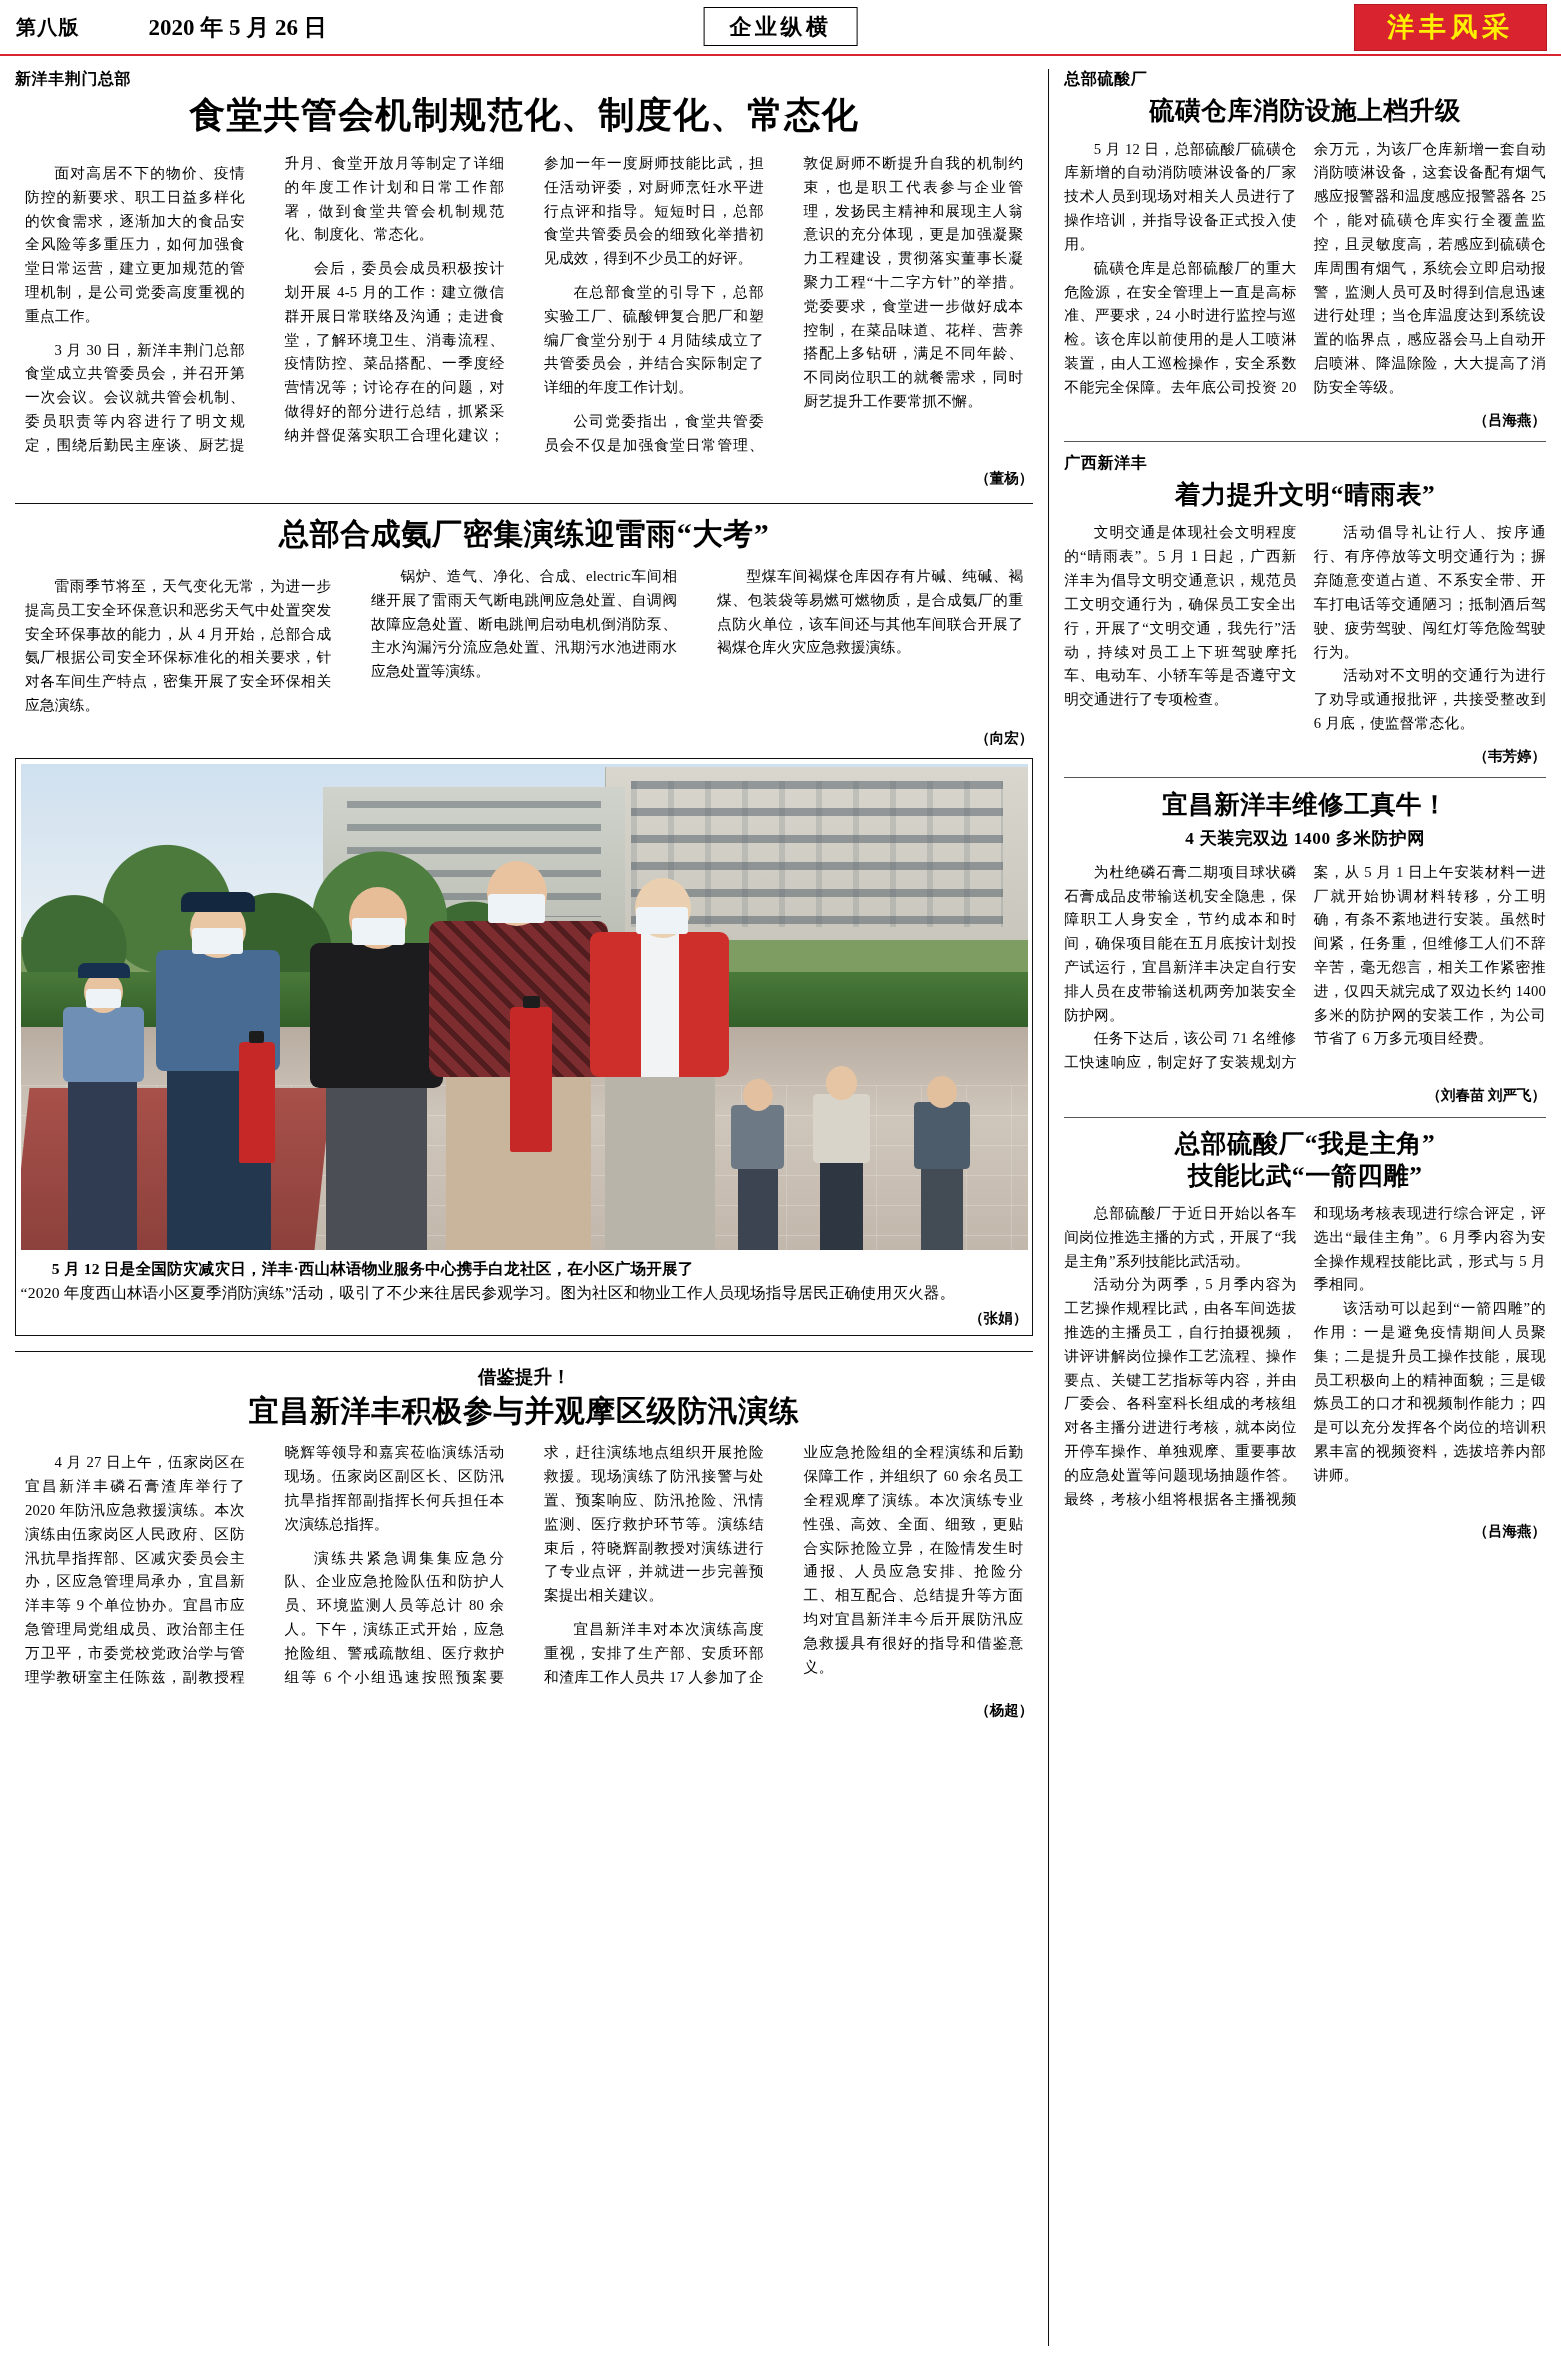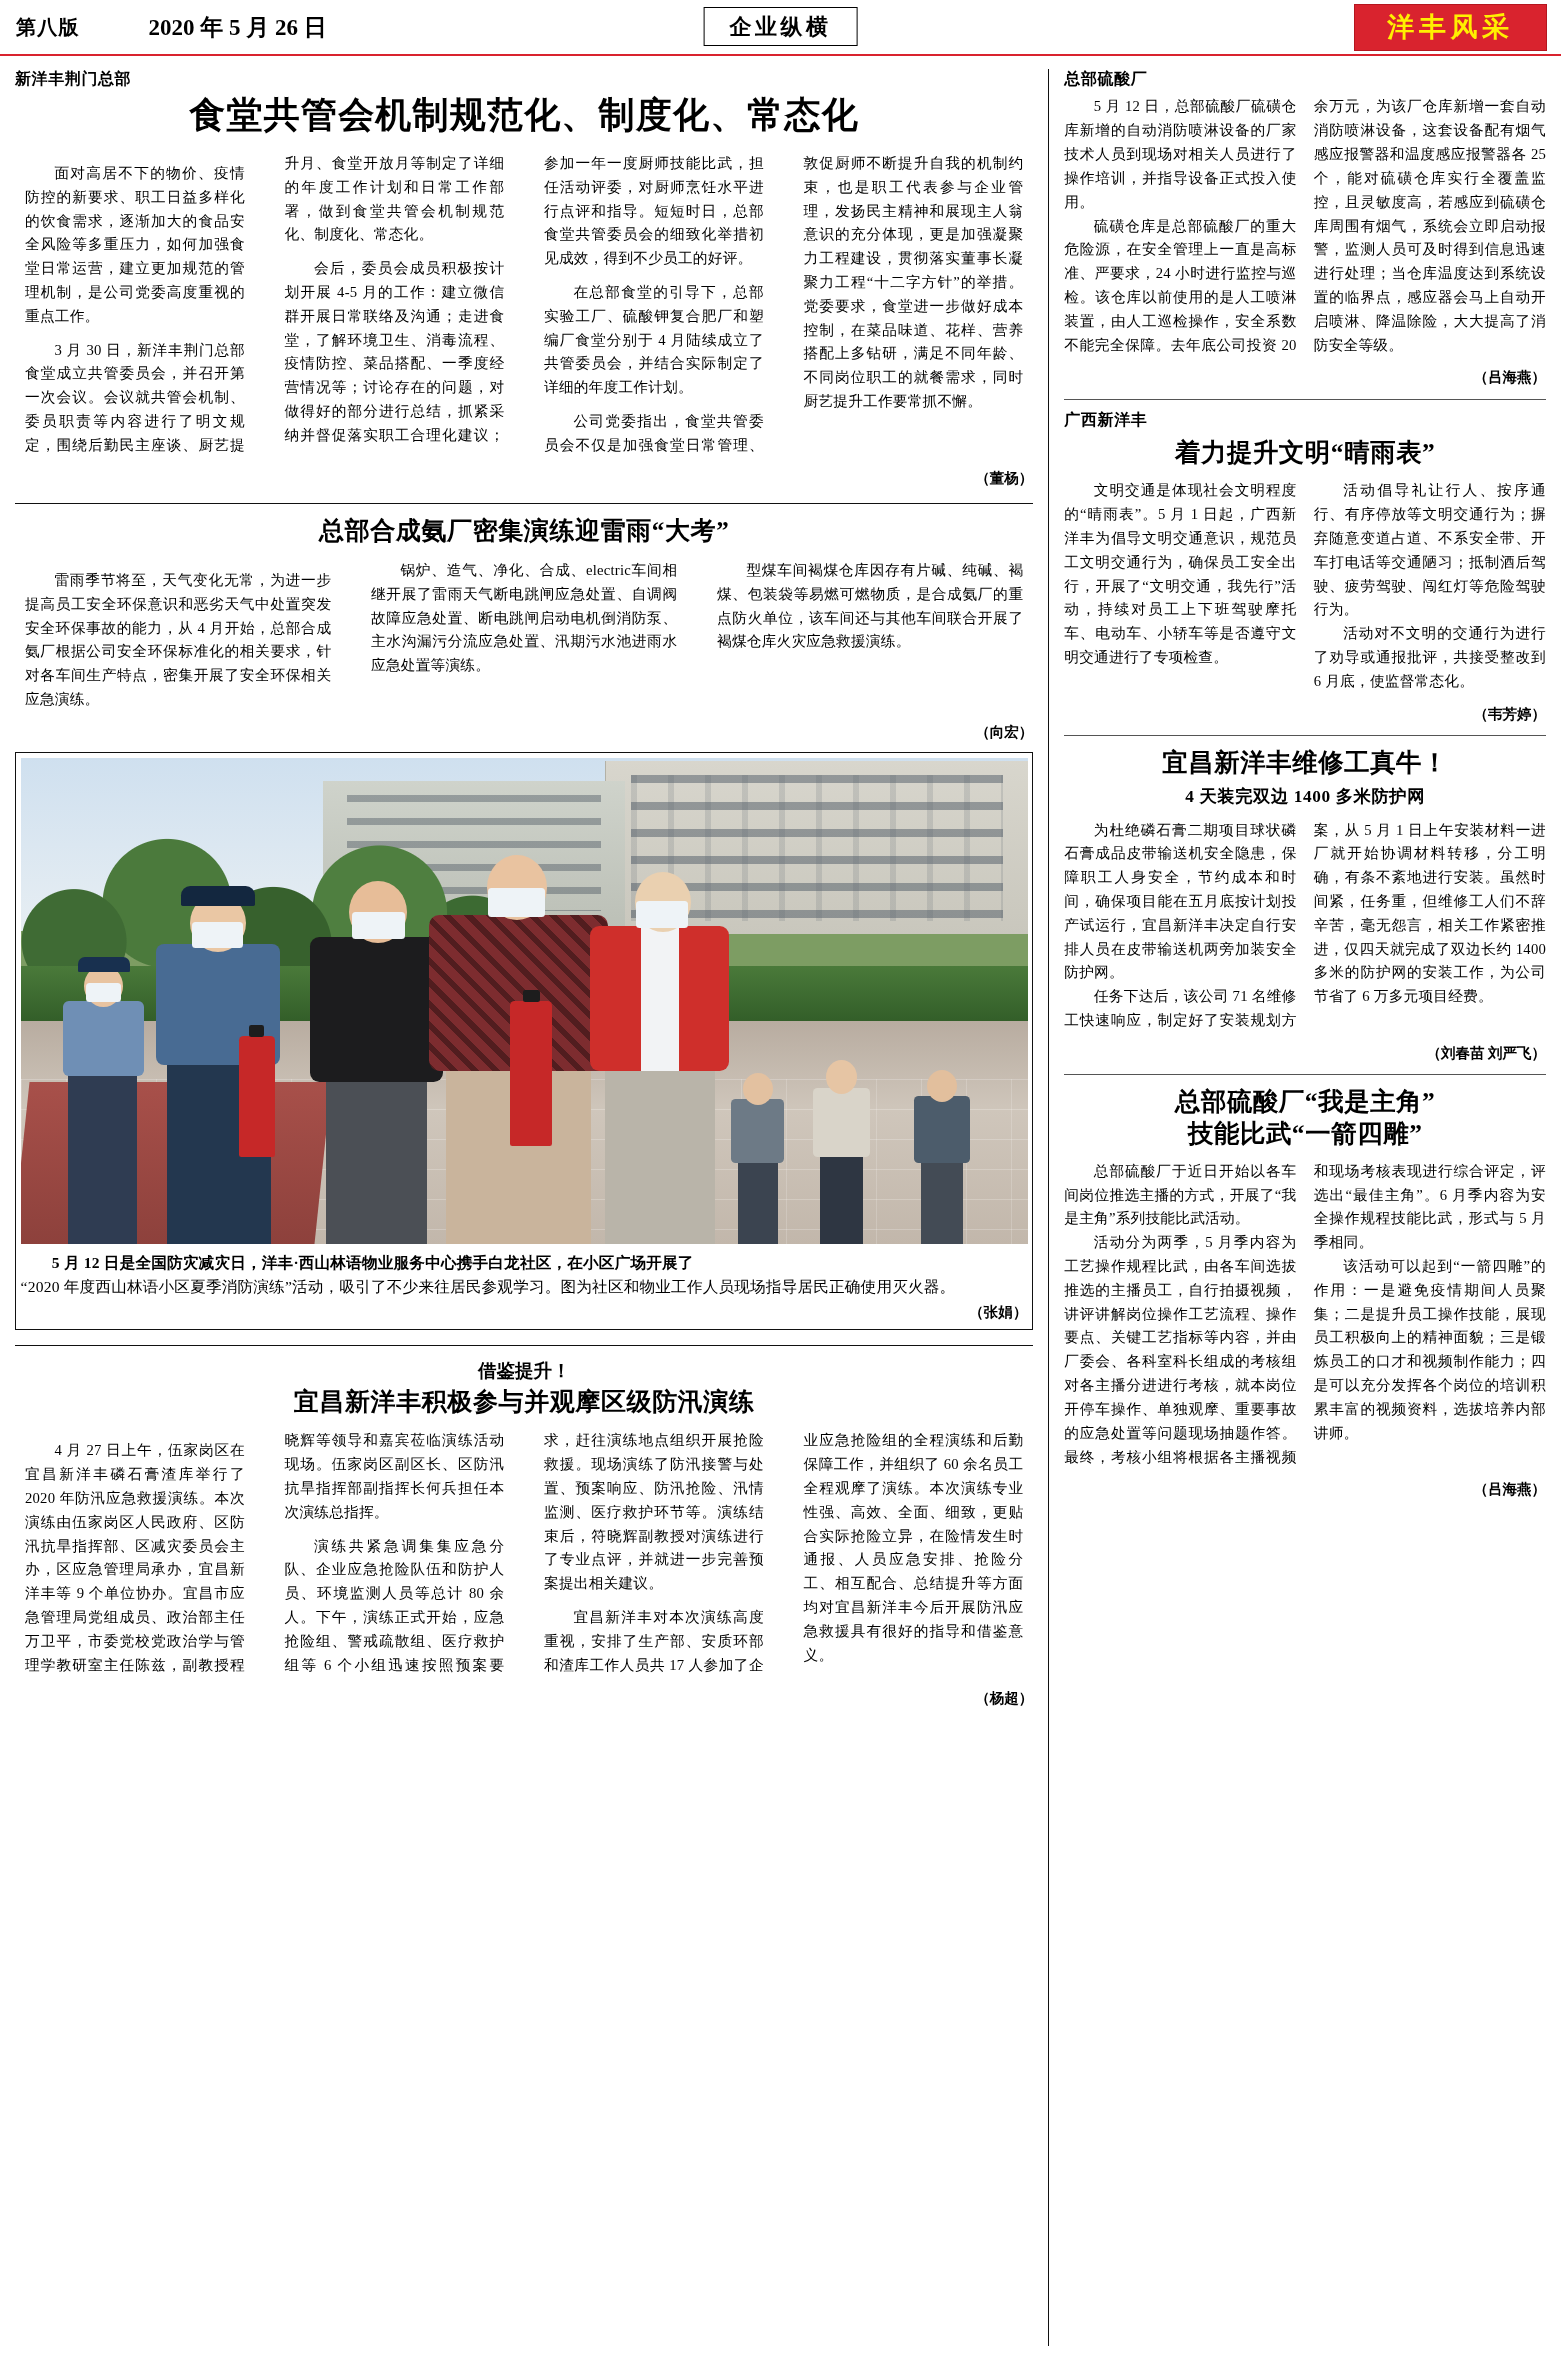--- a/index.html
+++ b/index.html
@@ -103,21 +103,21 @@
   h1.headline {
     font-family: "Liberation Serif", serif;
     font-size: 36px;
     font-weight: bold;
     text-align: center;
     margin: 2.3px 0 15px 0;
     letter-spacing: 1.2px;
     line-height: 1.15;
   }
   h2.headline-md {
-    font-size: 25px;
+    font-size: 30px;
     font-weight: bold;
     text-align: center;
     margin: 3.5px 0 12.7px 0;
     letter-spacing: 0.6px;
     line-height: 1.2;
   }
   h3.headline-sm {
     font-size: 25.4px;
     font-weight: bold;
     text-align: center;
@@ -367,20 +367,21 @@
         </div>
         <div class="byline">（杨超）</div>
       </div>
 
     </div>
 
     <div class="col-right">
 
       <div>
         <div class="kicker">总部硫酸厂</div>
+        <h3 class="headline-sm">硫磺仓库消防设施上档升级</h3>
         <div class="r-body cols-2">
           <p>5 月 12 日，总部硫酸厂硫磺仓库新增的自动消防喷淋设备的厂家技术人员到现场对相关人员进行了操作培训，并指导设备正式投入使用。</p>
           <p>硫磺仓库是总部硫酸厂的重大危险源，在安全管理上一直是高标准、严要求，24 小时进行监控与巡检。该仓库以前使用的是人工喷淋装置，由人工巡检操作，安全系数不能完全保障。去年底公司投资 20 余万元，为该厂仓库新增一套自动消防喷淋设备，这套设备配有烟气感应报警器和温度感应报警器各 25 个，能对硫磺仓库实行全覆盖监控，且灵敏度高，若感应到硫磺仓库周围有烟气，系统会立即启动报警，监测人员可及时得到信息迅速进行处理；当仓库温度达到系统设置的临界点，感应器会马上自动开启喷淋、降温除险，大大提高了消防安全等级。</p>
         </div>
         <div class="byline">（吕海燕）</div>
       </div>
 
       <hr class="rule-thin">
 
       <div>

